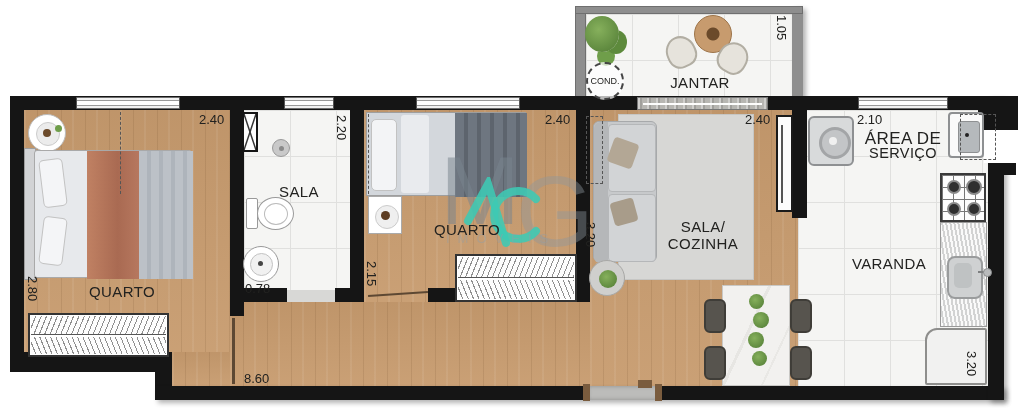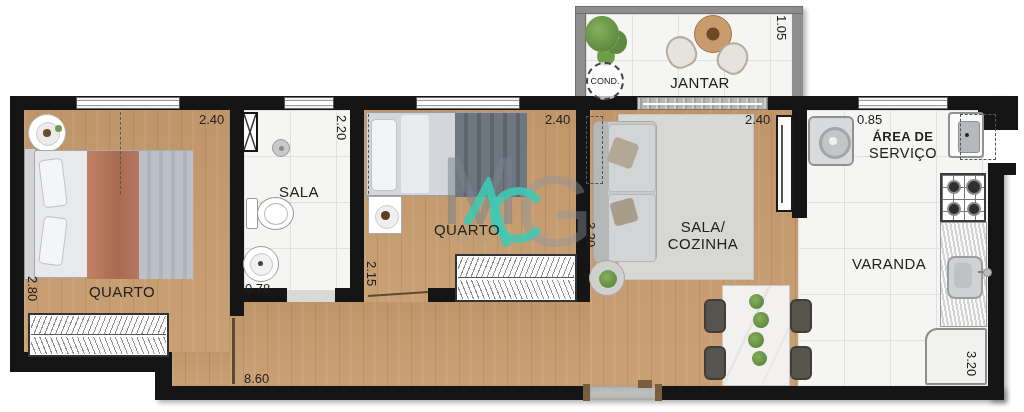--- a/index.html
+++ b/index.html
@@ -223,22 +223,22 @@
 
   <div class="room-label" style="left:467px;top:222px;">QUARTO</div>
   <div class="dim" style="left:545px;top:113px;">2.40</div>
   <div class="dim-v" style="left:365px;top:261px;">2.15</div>
 
   <div class="room-label" style="left:703px;top:219px;">SALA/</div>
   <div class="room-label" style="left:703px;top:236px;">COZINHA</div>
   <div class="dim" style="left:745px;top:113px;">2.40</div>
   <div class="dim-v" style="left:584px;top:222px;">3.20</div>
 
-  <div class="dim" style="left:857px;top:113px;">0.85</div>
-  <div class="room-label" style="left:903px;top:130px;font-size:13px;font-weight:bold;">ÁREA DE</div>
+  <div class="dim" style="left:857px;top:113px;">2.10</div>
+  <div class="room-label" style="left:903px;top:130px;font-size:17px;">ÁREA DE</div>
   <div class="room-label" style="left:903px;top:146px;font-size:14.5px;">SERVIÇO</div>
 
   <div class="room-label" style="left:889px;top:256px;">VARANDA</div>
   <div class="dim-v" style="left:965px;top:351px;">3.20</div>
 
   <div class="dim" style="left:244px;top:372px;">8.60</div>
 
   <div class="wm" style="left:430px;top:135px;width:190px;height:125px;">
     <span class="wm-m" style="left:10px;top:8px;">M</span>
     <span class="wm-g" style="left:86px;top:26px;">G</span>

